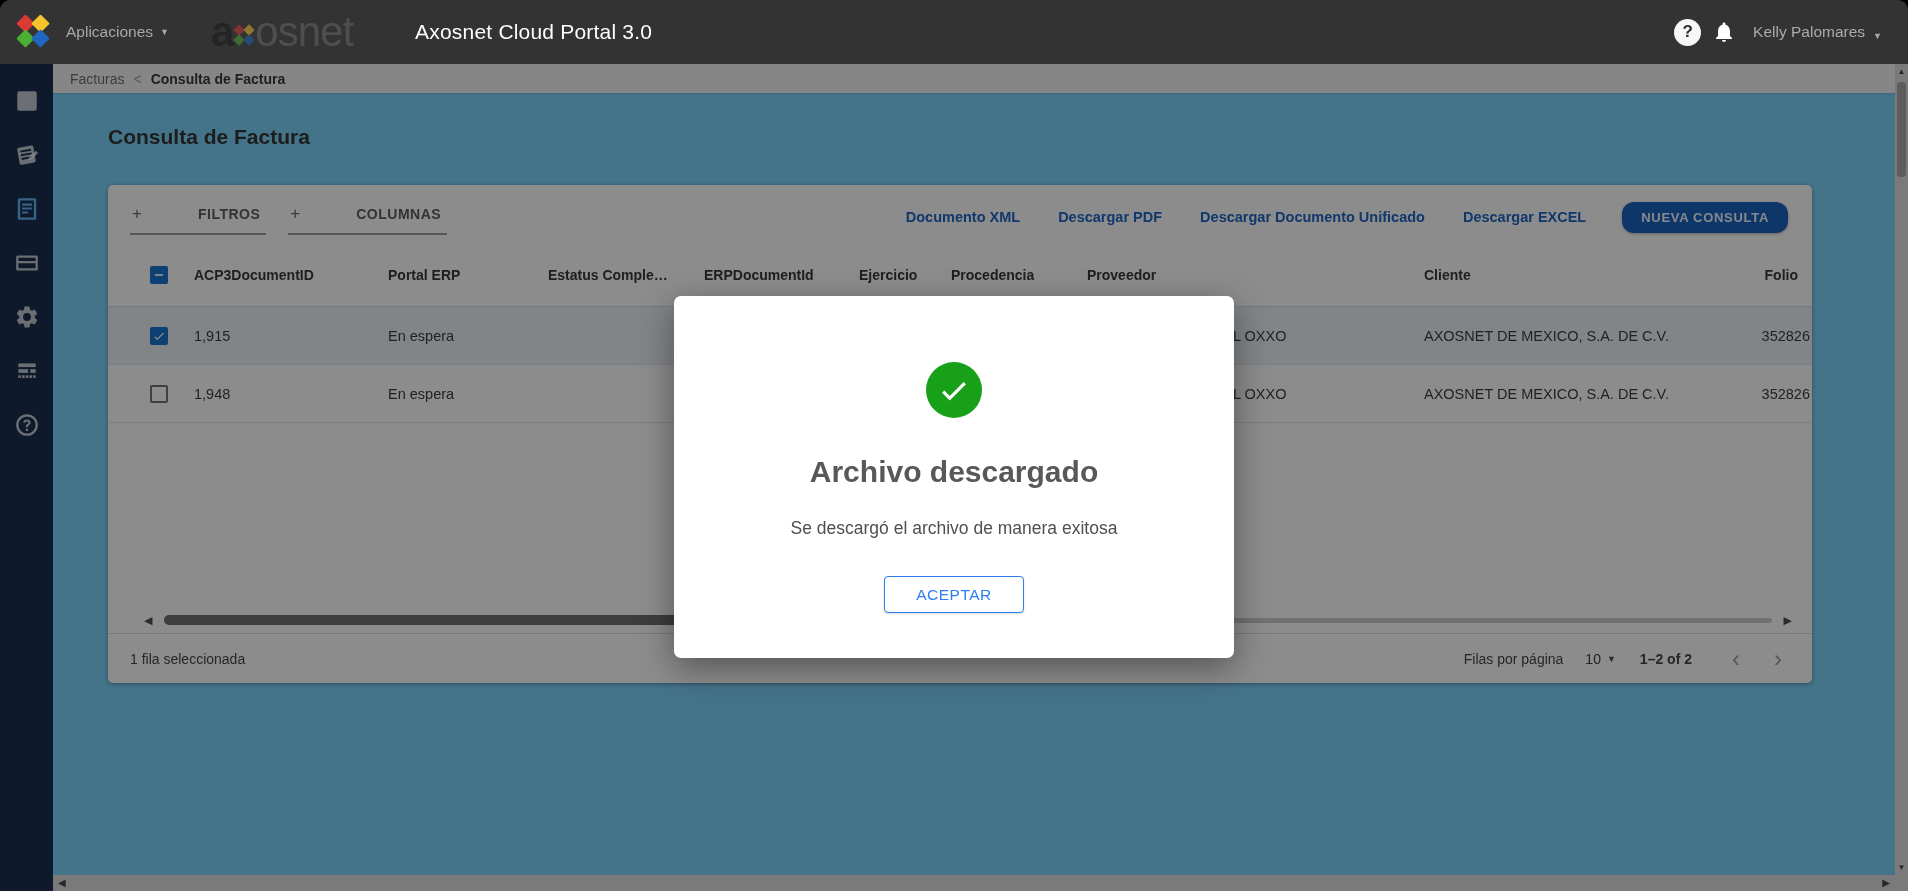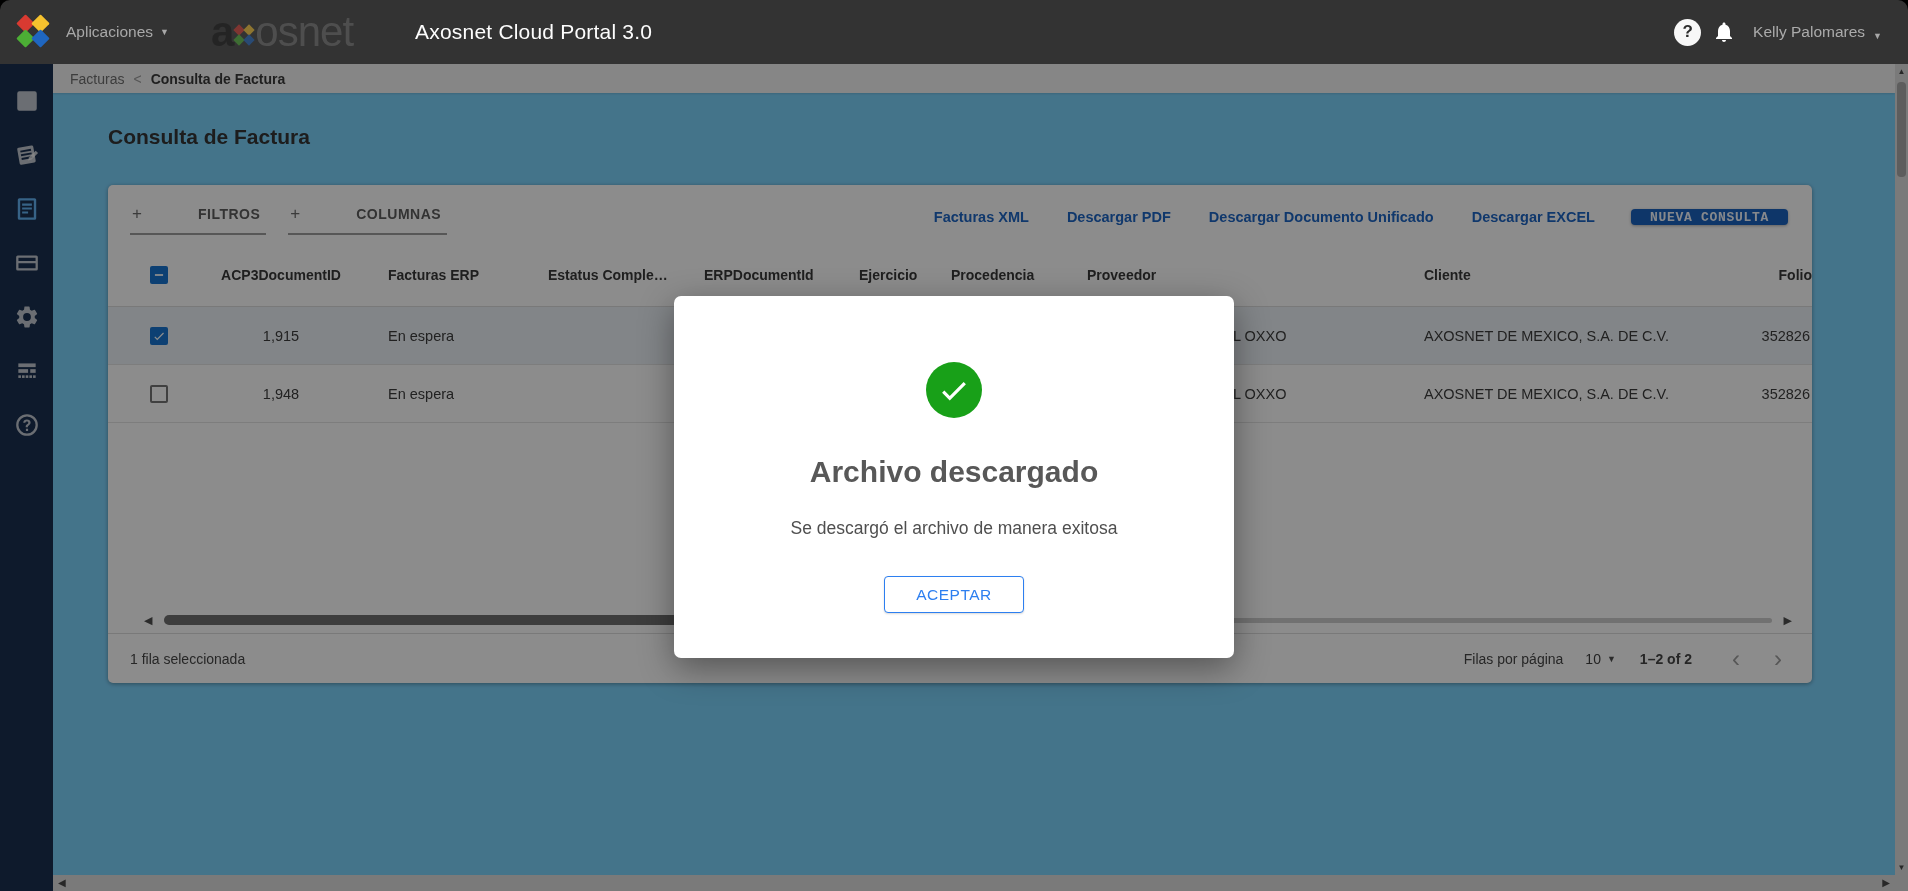--- a/index.html
+++ b/index.html
@@ -53,46 +53,46 @@
   
   .card { position:absolute; top:92px; left:55px; width:1704px; height:498px; background:#ffffff;
           border-radius:5px; box-shadow:0 1px 4px rgba(0,0,0,.35); }
   .toolbar { height:58px; display:flex; align-items:center; padding:6px 24px 0 22px; }
   .tool-underline { display:flex; align-items:center; gap:9px; border-bottom:2px solid #9f9f9f;
                     padding:4px 6px 9px 2px; margin-right:22px; cursor:pointer; }
   .tool-underline .plus { font-size:17px; color:#6c6c6c; font-weight:400; }
   .tool-underline .lbl { font-size:14px; font-weight:700; color:#5d5d5d; letter-spacing:.5px;margin-left:47px; }
   .toolbar-right { margin-left:auto; display:flex; align-items:center; gap:38px; }
   .dl-link { color:#1e66c5; font-size:14.5px; font-weight:700; text-decoration:none; cursor:pointer; white-space:nowrap; }
-  .btn-primary { height:16px; padding:0 19px; background:#1a63c0; color:#f4f8ff; border:none; border-radius:4px;
-                 font-family:Liberation Mono, monospace; font-size:13px; font-weight:700; letter-spacing:.7px;
+  .btn-primary { height:31px; padding:0 19px; background:#1a63c0; color:#f4f8ff; border:none; border-radius:12px;
+                 font-family:Liberation Sans, sans-serif; font-size:13px; font-weight:700; letter-spacing:.7px;
                  margin-left:-2px; cursor:pointer; box-shadow:0 1px 3px rgba(0,0,0,.3); }
 
   
   .thead, .trow { display:flex; align-items:center; padding-left:22px; }
   .thead { height:64px; border-bottom:1px solid #dcdcdc; font-size:14px; font-weight:700; color:#3a3a3a; }
   .trow { height:58px; border-bottom:1px solid #e3e3e3; font-size:14.5px; color:#3d3d3d; cursor:pointer; }
   .trow.selected { background:#edf2f7; }
   .col-check { width:64px; display:flex; align-items:center; }
   .cbx { width:18px; height:18px; margin-left:20px; border-radius:2px; cursor:pointer;
          display:flex; align-items:center; justify-content:center; }
   .cbx.checked, .cbx.indeterminate { background:#1976d2; }
   .cbx.unchecked { background:#fff; border:2px solid #757575; }
   .cbx svg { width:14px; height:14px; }
-  .col-acp3 { width:174px; text-align:center; }
+  .col-acp3 { width:174px; text-align:left; }
   .col-estatus { width:180px; padding-left:20px; }
   .col-estatusc { width:156px; }
   .col-erpdoc { width:155px; }
   .col-ejercicio { width:90px; }
   .col-proc { width:133px; padding-left:2px; }
   .col-prov { width:342px; padding-left:5px; }
   .trow .col-prov { padding-left:151px; white-space:nowrap; overflow:hidden; }
   .col-cliente { width:276px; white-space:nowrap; }
   .col-folio { width:112px; text-align:right; }
-  .thead .col-folio { }
+  .thead .col-folio { padding-right:14px; }
   .trow .col-folio { padding-right:2px;text-align:right; }
   .table-spacer { height:184px; }
 
   
   .hscroll { height:26px; display:flex; align-items:center; padding:0 20px 0 36px; }
   .hs-arrow { font-size:11px; color:#4f4f4f; cursor:pointer; line-height:1; }
   .hs-track { flex:1; height:5px; background:#cecece; border-radius:3px; margin:0 12px; position:relative; }
   .hs-thumb { position:absolute; left:0; top:-2.5px; width:525px; height:10px; background:#6f6f6f; border-radius:5px; cursor:grab; }
 
   .tfooter { height:50px; display:flex; align-items:center; padding:0 30px 0 22px;
@@ -235,38 +235,38 @@
           <div class="toolbar">
             <div class="tool-underline">
               <span class="plus">+</span>
               <span class="lbl">FILTROS</span>
             </div>
             <div class="tool-underline">
               <span class="plus">+</span>
               <span class="lbl">COLUMNAS</span>
             </div>
             <div class="toolbar-right">
-              <a class="dl-link">Facturas XML</a>
+              <a class="dl-link">Documento XML</a>
               <a class="dl-link">Descargar PDF</a>
               <a class="dl-link">Descargar Documento Unificado</a>
               <a class="dl-link">Descargar EXCEL</a>
               <button class="btn-primary">NUEVA CONSULTA</button>
             </div>
           </div>
 
           <div class="thead">
             <span class="col-check">
               <span class="cbx indeterminate">
                 <svg viewBox="0 0 24 24">
                     <rect x="5" y="10.5" width="14" height="3" fill="#ffffff"></rect>
                   </svg>
               </span>
             </span>
             <span class="col-acp3">ACP3DocumentID</span>
-            <span class="col-estatus">Facturas ERP</span>
+            <span class="col-estatus">Portal ERP</span>
             <span class="col-estatusc">Estatus Comple…</span>
             <span class="col-erpdoc">ERPDocumentId</span>
             <span class="col-ejercicio">Ejercicio</span>
             <span class="col-proc">Procedencia</span>
             <span class="col-prov">Proveedor</span>
             <span class="col-cliente">Cliente</span>
             <span class="col-folio">Folio</span>
           </div>
 
           <div class="trow selected">

